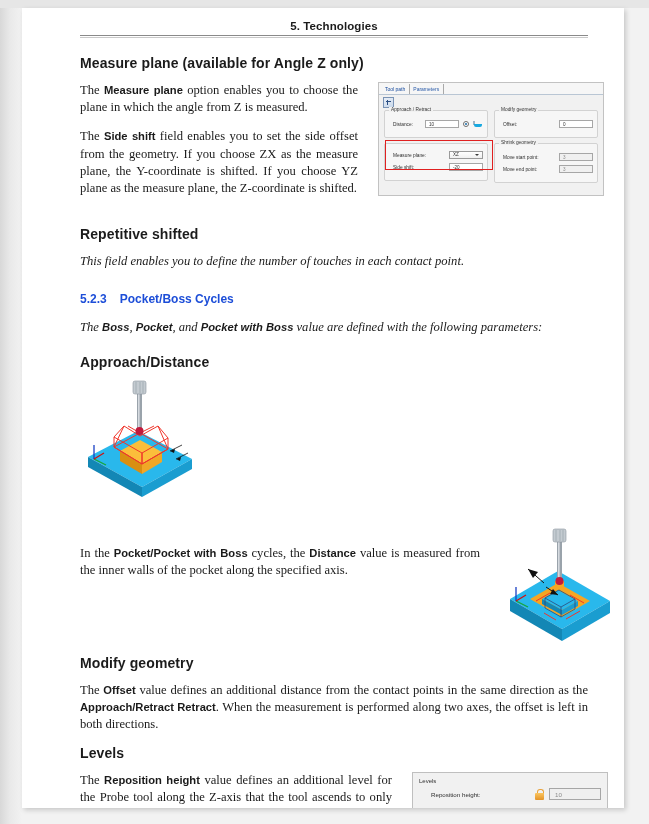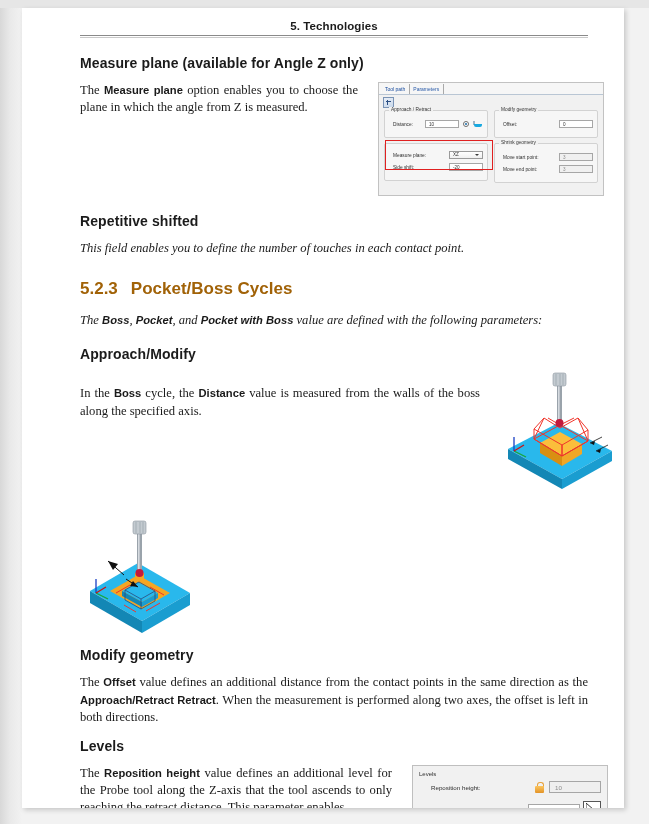--- a/index.html
+++ b/index.html
@@ -61,23 +61,23 @@
   h3.head {
     font-family: "Liberation Sans", sans-serif;
     font-size: 14px;
     font-weight: bold;
     color: #1b1b1b;
     margin: 17px 0 11px 0;
     letter-spacing: 0.1px;
   }
   h2.numbered {
     font-family: "Liberation Sans", sans-serif;
-    font-size: 17px;
+    font-size: 12px;
     font-weight: bold;
-    color: #a16207;
+    color: #1d4ed8;
     margin: 22px 0 13px 0;
   }
   h2.numbered .num { margin-right: 13px; }
   p.body {
     font-family: "Liberation Serif", serif;
     font-size: 12.6px;
     line-height: 17.2px;
     color: #1a1a1a;
     margin: 0 0 12px 0;
     text-align: justify;
@@ -268,20 +268,21 @@
       <div class="running-head">5. Technologies</div>
       <div class="rule-top"></div>
 
       <h3 class="head">
         <span>Measure plane (available for Angle Z only)</span>
       </h3>
 
       <div class="row">
         <div class="col-text">
           <p class="body"><span>The </span><b>Measure plane</b><span> option enables you to choose the plane in which the angle from Z is measured.</span></p>
+          <p class="body"><span>The </span><b>Side shift</b><span> field enables you to set the side offset from the geometry. If you choose ZX as the measure plane, the Y-coordinate is shifted. If you choose YZ plane as the measure plane, the Z-coordinate is shifted.</span></p>
         </div>
 
         <div class="col-fig">
           <div class="dlg">
             <div class="dlg-tabs">
               <div class="dlg-tab active">Tool path</div>
               <div class="dlg-tab">Parameters</div>
             </div>
             <div class="dlg-toolbar">
               <span class="tb-icon"></span>
@@ -354,27 +355,24 @@
         <span>Repetitive shifted</span>
       </h3>
       <p class="body nojust">This field enables you to define the number of touches in each contact point.</p>
 
       <h2 class="numbered">
         <span class="num">5.2.3</span><span>Pocket/Boss Cycles</span>
       </h2>
       <p class="body nojust"><span>The </span><b>Boss</b><span>, </span><b>Pocket</b><span>, and </span><b>Pocket with Boss</b><span> value are defined with the following parameters:</span></p>
 
       <h3 class="head">
-        <span>Approach/Modify</span>
+        <span>Approach/Distance</span>
       </h3>
 
       <div class="row" style="margin-top:-2px;">
-        <div class="col-text" style="flex:0 0 400px; padding-top:14px;">
-          <p class="body"><span>In the </span><b>Boss</b><span> cycle, the </span><b>Distance</b><span> value is measured from the walls of the boss along the specified axis.</span></p>
-        </div>
         <div class="col-fig">
           <svg width="118" height="120" viewBox="0 0 118 120">
 
             <polygon points="8,78 58,52 112,80 62,108" fill="#29b8ec"></polygon>
             <polygon points="8,78 8,88 62,118 62,108" fill="#1387b5"></polygon>
             <polygon points="62,108 62,118 112,90 112,80" fill="#1a9dd0"></polygon>
 
             <polygon points="40,72 60,61 82,73 62,85" fill="#fbbe3b"></polygon>
             <polygon points="40,72 40,82 62,95 62,85" fill="#d98f12"></polygon>
             <polygon points="62,85 62,95 82,83 82,73" fill="#f0a726"></polygon>
@@ -412,20 +410,23 @@
               <line x1="90" y1="72" x2="102" y2="66"></line>
               <polygon points="90,72 95,70 94,74" fill="#111" stroke="none"></polygon>
               <line x1="96" y1="80" x2="108" y2="74"></line>
               <polygon points="96,80 101,78 100,82" fill="#111" stroke="none"></polygon>
             </g>
           </svg>
         </div>
       </div>
 
       <div class="row" style="margin-top:22px;">
+        <div class="col-text" style="flex:0 0 400px; padding-top:20px;">
+          <p class="body"><span>In the </span><b>Pocket/Pocket with Boss</b><span> cycles, the </span><b>Distance</b><span> value is measured from the inner walls of the pocket along the specified axis.</span></p>
+        </div>
         <div class="col-fig">
           <svg width="118" height="118" viewBox="0 0 118 118">
 
             <polygon points="10,74 58,46 110,76 62,104" fill="#29b8ec"></polygon>
             <polygon points="10,74 10,86 62,116 62,104" fill="#1387b5"></polygon>
             <polygon points="62,104 62,116 110,88 110,76" fill="#1a9dd0"></polygon>
 
             <polygon points="30,74 58,58 90,76 62,92" fill="#f5a623"></polygon>
 
             <polygon points="42,74 58,65 78,76 62,85" fill="#29b8ec"></polygon>

